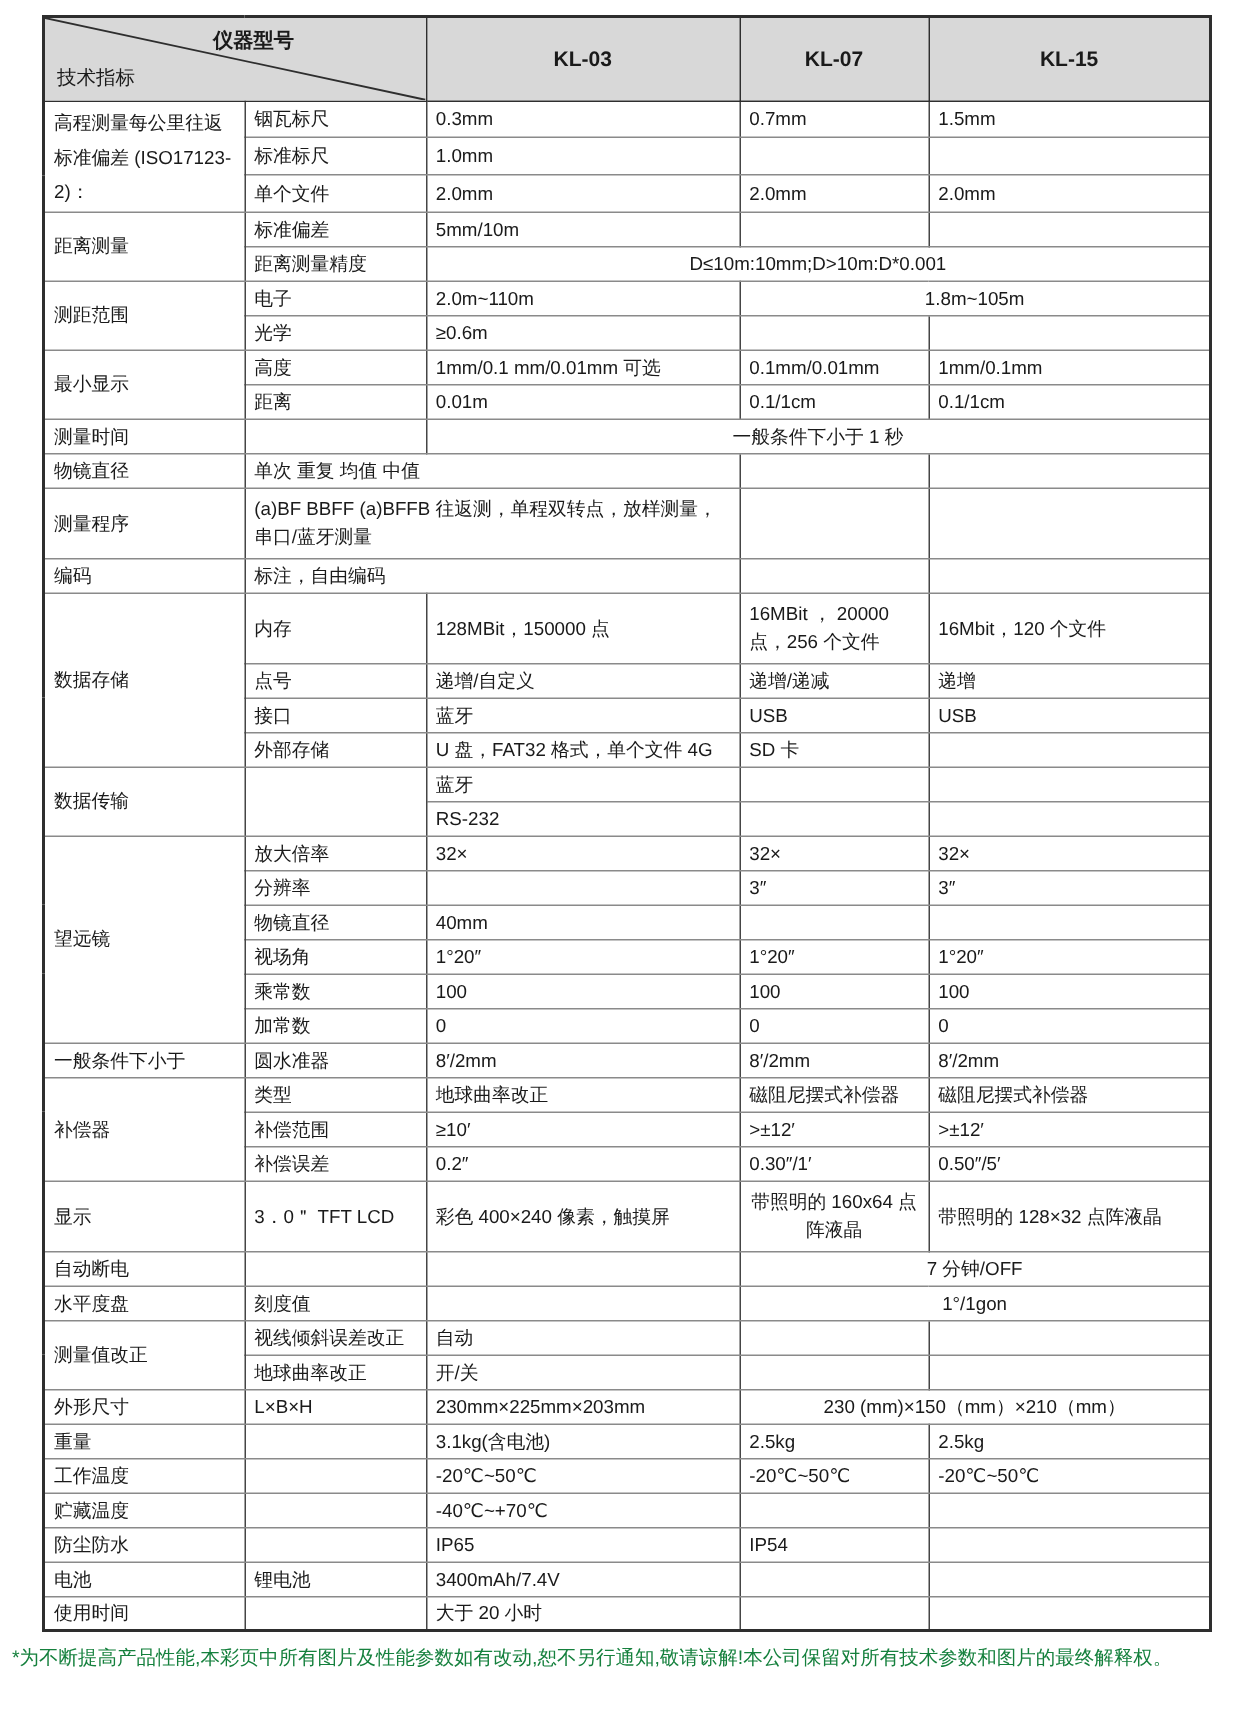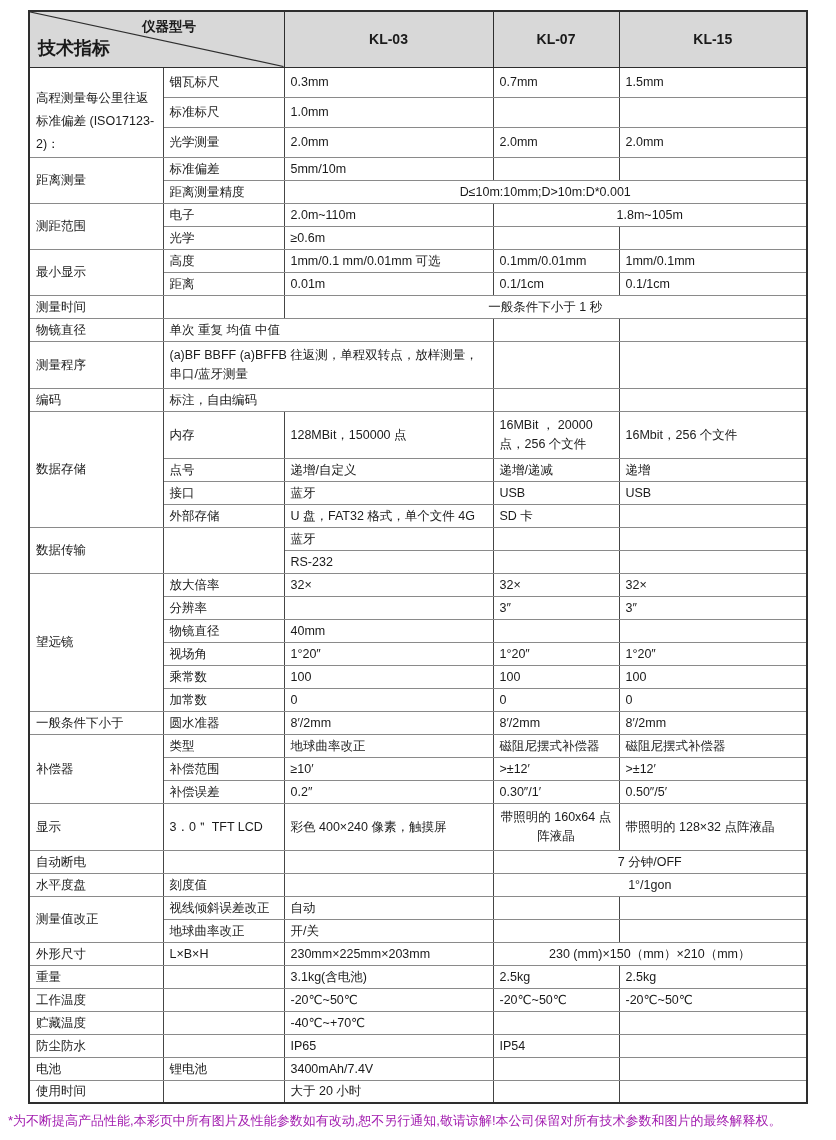--- a/index.html
+++ b/index.html
@@ -25,44 +25,44 @@
     font-size:12.5px;
     line-height:1.5;
     vertical-align:middle;
     overflow:hidden;
     word-break:break-word;
   }
   tr{height:23px;}
   tr.h2{height:47px;}
   tr.g > td{border-top:1.6px solid #2e2e2e;}
   td.lab{}
-  td.top{vertical-align:top;padding-top:19px;line-height:1.85;}
+  td.top{vertical-align:top;padding-top:3px;line-height:1.85;}
   td.ctr{text-align:center;}
   
   thead tr{height:56px;border-radius:15px;}
   thead td{
     background:#d8d8d8;
     border:1.6px solid #2e2e2e;
     font-weight:bold;
   }
   td.model{text-align:center;font-size:14px;margin-top:40px;}
   td.corner{position:relative;padding:0;}
   td.corner svg{position:absolute;left:0;top:0;width:100%;height:100%;display:block;}
   .corner-top{
     position:absolute;top:5px;left:112px;
     font-size:13.5px;font-weight:bold;
   }
   .corner-bottom{
     position:absolute;bottom:5px;left:8px;
-    font-size:18px;font-weight:bold;
+    font-size:13px;font-weight:normal;
   }
   .footnote{
     margin:8px 0 0 -20px;
     font-size:13px;
-    color:#a21caf;
+    color:#15803d;
     letter-spacing:0px;
     white-space:nowrap;
   }
 </style>
 </head>
 <body>
 
 <div class="page">
   <table class="spec">
     <colgroup>
@@ -94,21 +94,21 @@
           <td>0.7mm</td>
           <td>1.5mm</td>
         </tr>
         <tr>
           <td class="sub">标准标尺</td>
           <td>1.0mm</td>
           <td></td>
           <td></td>
         </tr>
         <tr>
-          <td class="sub">光学测量</td>
+          <td class="sub">单个文件</td>
           <td>2.0mm</td>
           <td>2.0mm</td>
           <td>2.0mm</td>
         </tr>
         <tr class="g">
           <td rowspan="2" class="lab">距离测量</td>
           <td class="sub">标准偏差</td>
           <td>5mm/10m</td>
           <td></td>
           <td></td>
@@ -163,21 +163,21 @@
           <td class="lab">编码</td>
           <td colspan="2">标注，自由编码</td>
           <td></td>
           <td></td>
         </tr>
         <tr class="g h2">
           <td rowspan="4" class="lab">数据存储</td>
           <td class="sub">内存</td>
           <td>128MBit，150000 点</td>
           <td>16MBit ， 20000 点，256 个文件</td>
-          <td>16Mbit，256 个文件</td>
+          <td>16Mbit，120 个文件</td>
         </tr>
         <tr>
           <td class="sub">点号</td>
           <td>递增/自定义</td>
           <td>递增/递减</td>
           <td>递增</td>
         </tr>
         <tr>
           <td class="sub">接口</td>
           <td>蓝牙</td>

